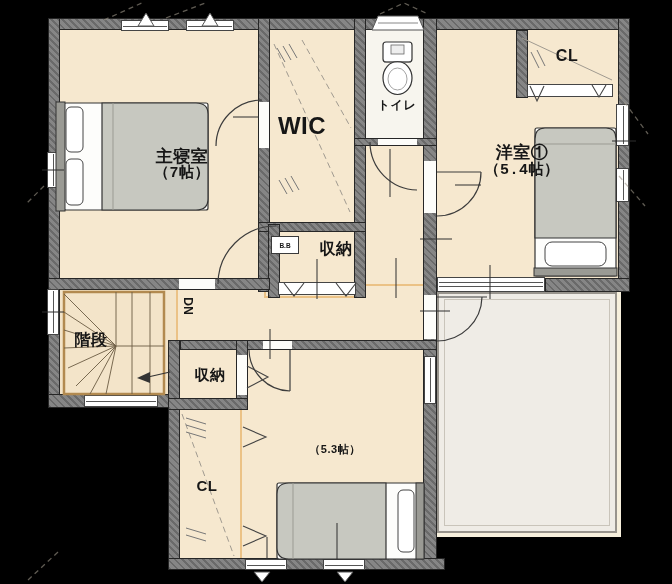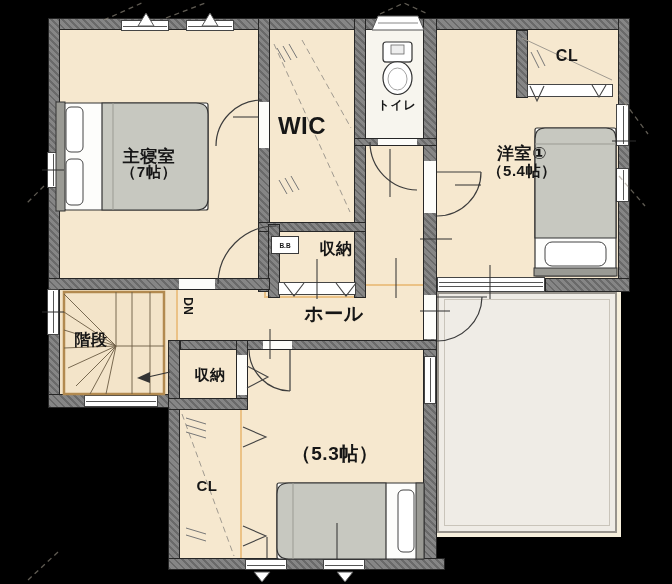--- a/index.html
+++ b/index.html
@@ -235,34 +235,33 @@
     </g>
 
     <g fill="#fff" stroke="#555" stroke-width="1">
       <polygon points="138,26 154,26 146,13"></polygon>
       <polygon points="202,26 218,26 210,13"></polygon>
       <polygon points="254,572 270,572 262,582"></polygon>
       <polygon points="337,572 353,572 345,582"></polygon>
     </g>
   </svg>
 
-  <div class="lbl" style="left:84px;top:148px;width:130px;font-size:17px;">
+  <div class="lbl" style="left:117px;top:148px;width:130px;font-size:17px;">
     <div>主寝室</div>
     <div style="font-size:15px;font-family:Liberation Mono, monospace;">（7帖）</div>
   </div>
   <div class="lbl" style="left:272px;top:113px;width:60px;font-size:24px;">WIC</div>
   <div class="lbl" style="left:367px;top:99px;width:60px;font-size:12px;">トイレ</div>
-  <div class="lbl" style="left:452px;top:145px;width:140px;font-size:17px;">
+  <div class="lbl" style="left:452px;top:145px;width:140px;font-size:17px;font-family:Liberation Mono, monospace;">
     <div>洋室①</div>
     <div style="font-size:15px;">（5.4帖）</div>
   </div>
   <div class="lbl" style="left:547px;top:48px;width:40px;font-size:16px;">CL</div>
   <div class="lbl" style="left:296px;top:241px;width:80px;font-size:16px;">収納</div>
-  <div class="lbl" style="left:284px;top:304px;width:100px;font-size:19px;">ホール</div>
   <div class="lbl" style="left:61px;top:332px;width:60px;font-size:16px;">階段</div>
   <div class="lbl" style="left:171px;top:300px;width:34px;font-size:12px;font-weight:700;transform:rotate(90deg);">DN</div>
   <div class="lbl" style="left:175px;top:367px;width:70px;font-size:15px;">収納</div>
   <div class="lbl" style="left:187px;top:478px;width:40px;font-size:15px;">CL</div>
   <div class="lbl" style="left:265px;top:444px;width:140px;font-size:17px;">
-    <div style="font-size:19px;">（5.3帖）</div>
+    <div style="font-size:11px;">（5.3帖）</div>
   </div>
 
 </div>
 
 </body></html>

